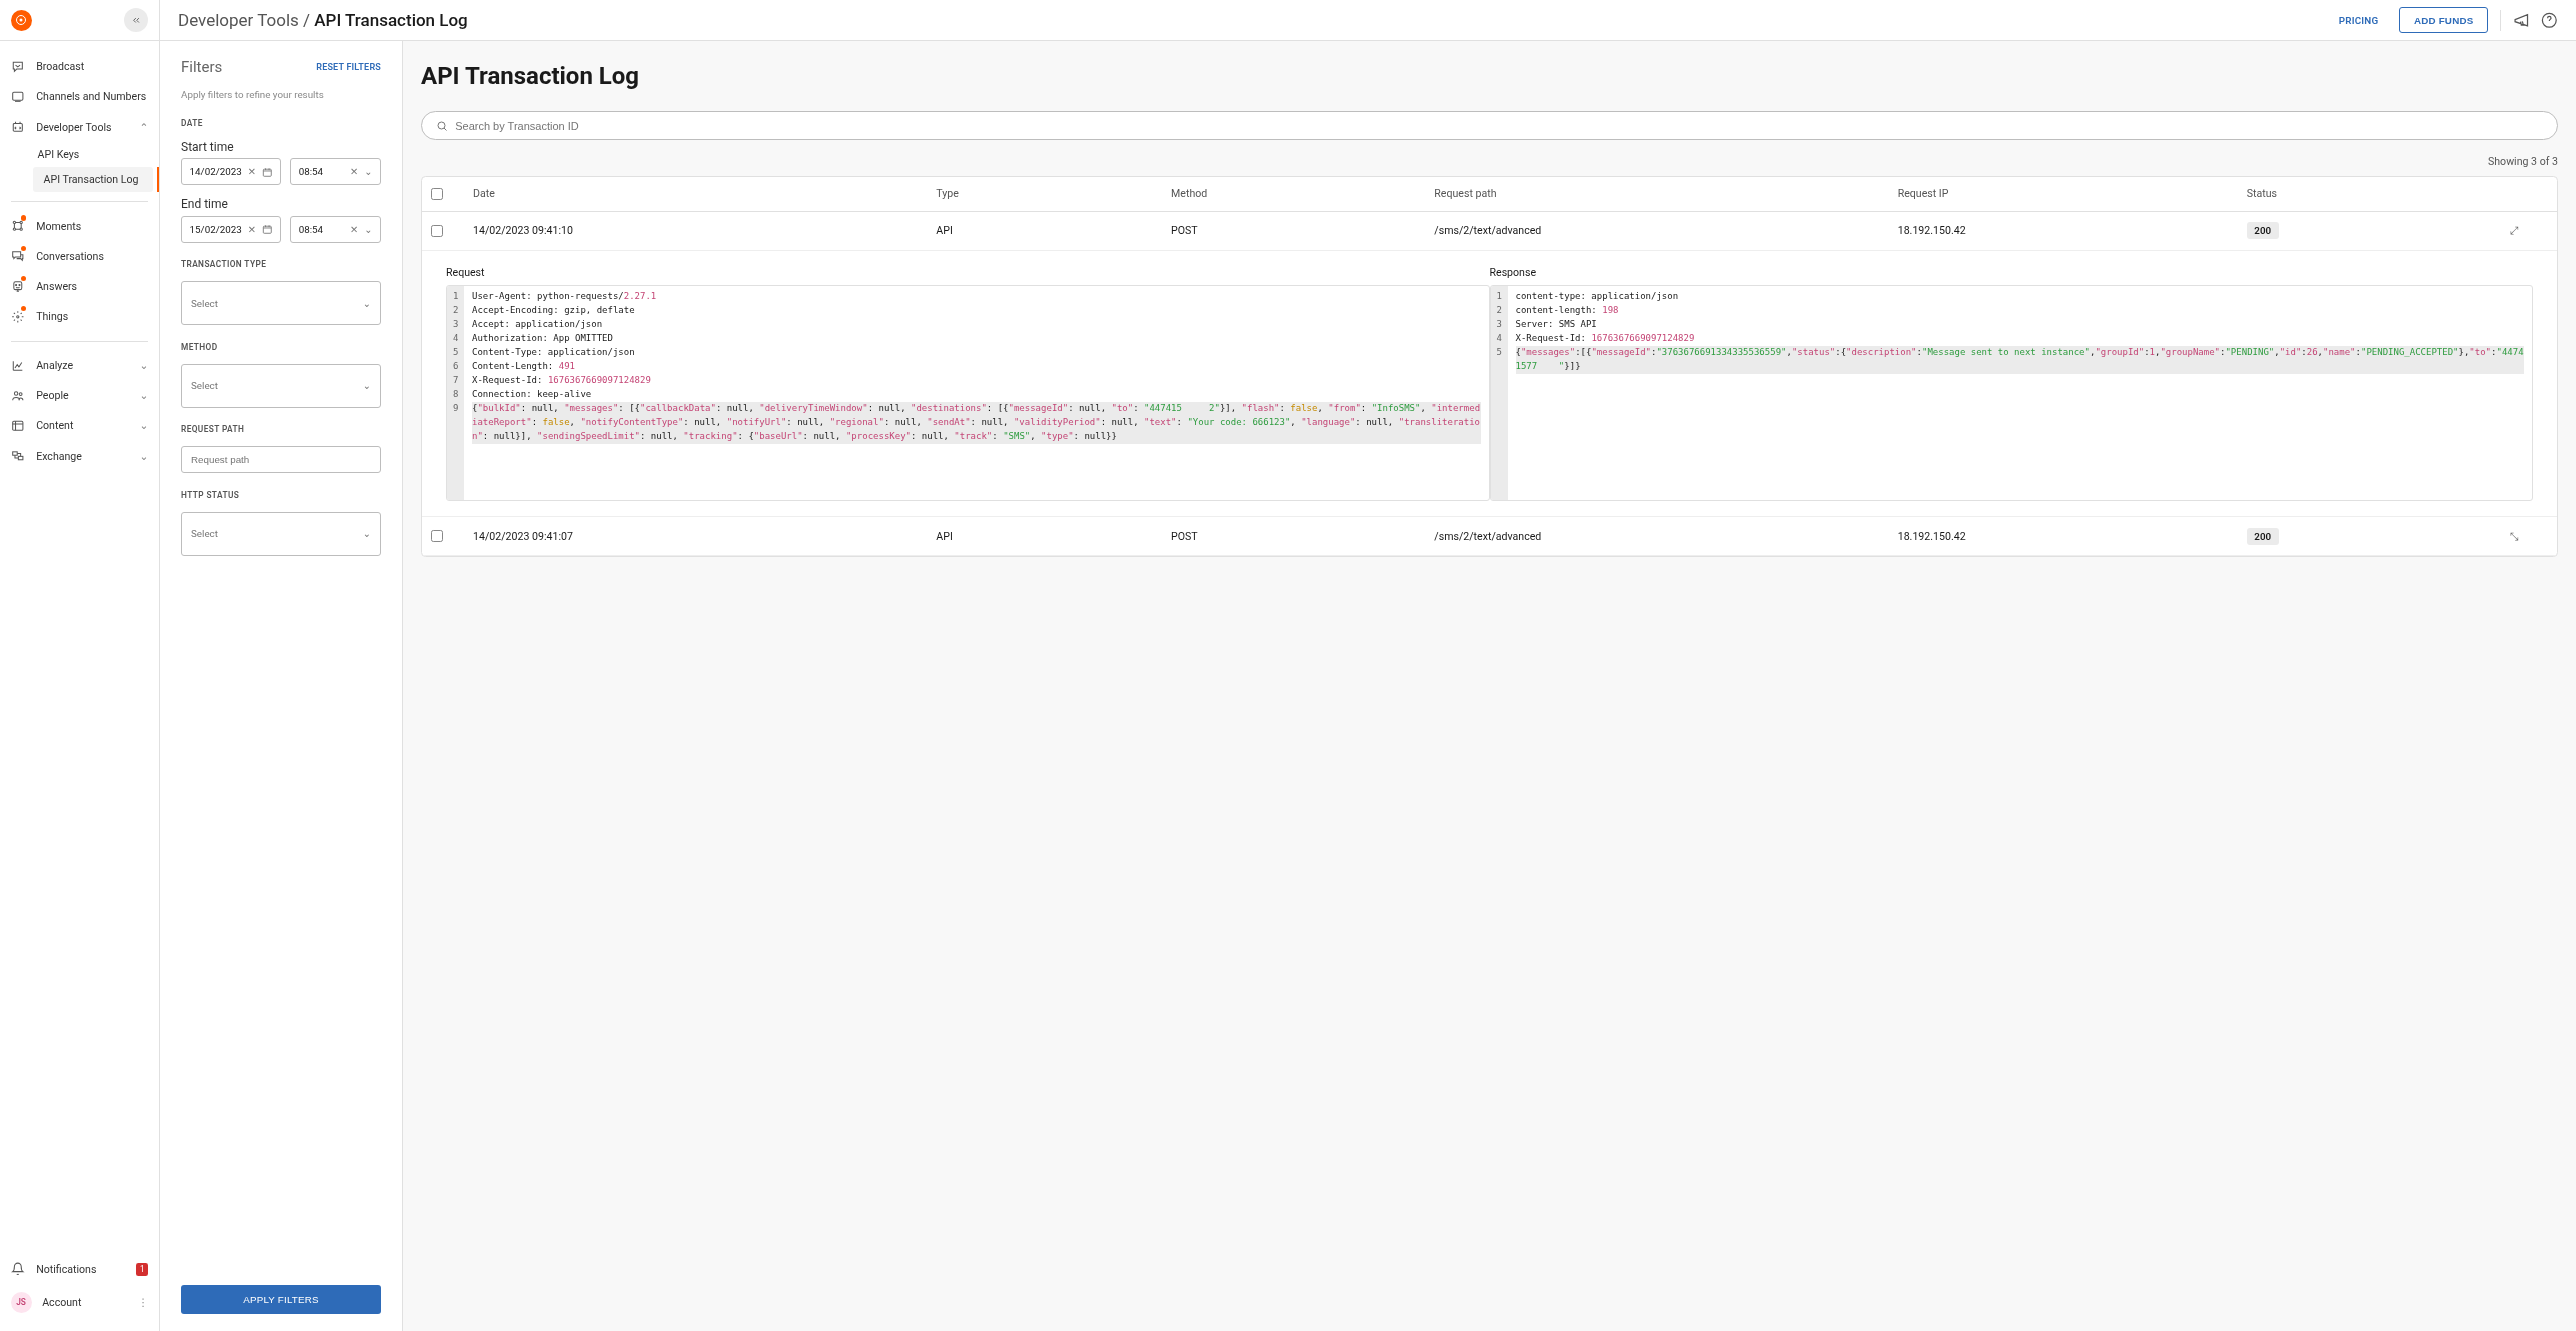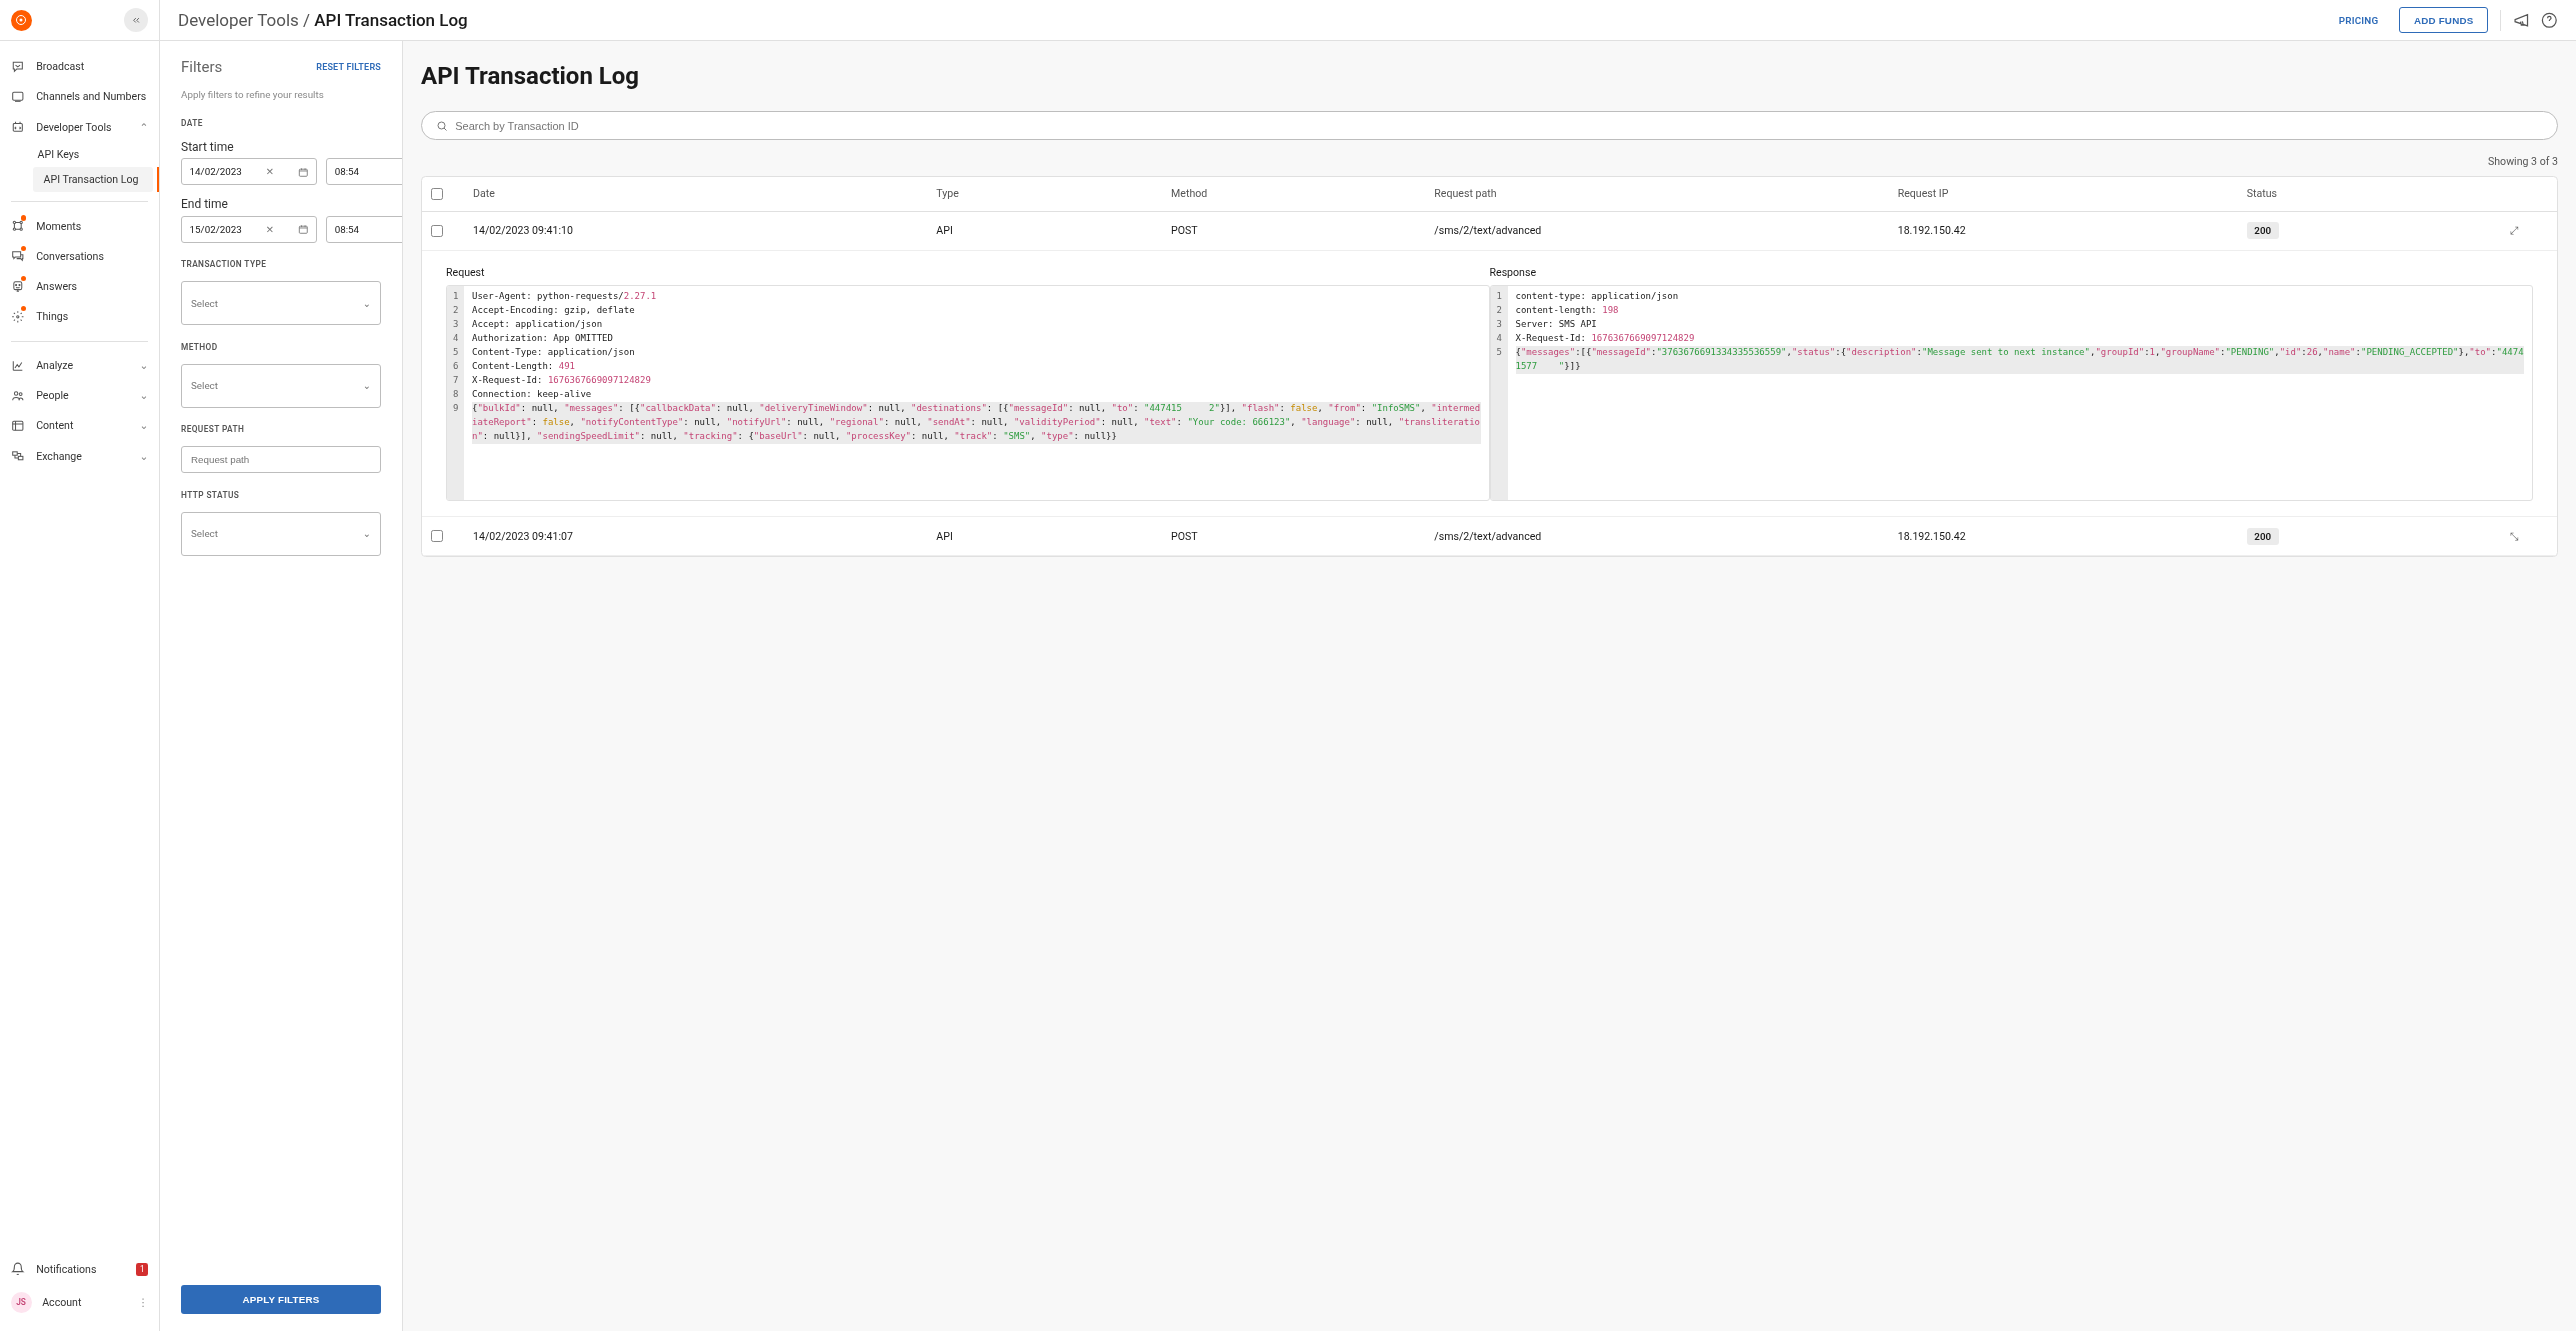--- a/index.html
+++ b/index.html
@@ -37,26 +37,26 @@
 
 .content { flex:1; display:flex; overflow:hidden; }
 .filters { width:243px; border-right:0.8px solid #e0e0e0; padding:16.6px 21px; overflow-y:auto; display:flex; flex-direction:column; gap:12px;}
 .filters-head { display:flex; align-items:center; justify-content:space-between;}
 .filters-title { font-size:15px; color:#666;}
 .reset-link { color:#2e6bb8; font-size:9px; font-weight:600; letter-spacing:0.2px; cursor:pointer;}
 .filters-sub { color:#8a8a8a; font-size:9.8px; line-height:1.4;}
 .filter-section-label { font-size:8.3px; font-weight:600; letter-spacing:0.4px; color:#555; margin-top:4.5px;}
 .filter-label { font-size:12px; color:#333; margin-bottom:4.5px; display:block;}
 .row { display:flex; gap:9px;}
-.input-like { border:0.8px solid #bdbdbd; border-radius:3px; height:27px; display:flex; align-items:center; padding:0 7.6px; font-size:9.8px; gap:24px; background:white;}
+.input-like { border:0.8px solid #bdbdbd; border-radius:3px; height:27px; display:flex; align-items:center; padding:0 7.6px; font-size:9.8px; gap:6px; background:white;}
 .input-like .x-icon { color:#777; cursor:pointer;}
 .input-like .cal-icon, .input-like .chev-icon { color:#777;}
 .select-like { border:0.8px solid #bdbdbd; border-radius:3px; height:44px; display:flex; align-items:center; justify-content:space-between; padding:0 9px; font-size:9.8px; color:#777; background:white; cursor:pointer;}
 .path-input { border:0.8px solid #bdbdbd; border-radius:3px; height:27px; padding:0 9px; font-size:9.8px; width:100%;}
-.apply-btn { background:#2e6bb8; color:white; border:none; height:29px; border-radius:3px; font-size:9.8px; font-weight:700; letter-spacing:0.2px; cursor:pointer; margin-top:auto;}
+.apply-btn { background:#2e6bb8; color:white; border:none; height:29px; border-radius:3px; font-size:9.8px; font-weight:400; letter-spacing:0.2px; cursor:pointer; margin-top:auto;}
 
 .log-area { flex:1; background:#f8f8f8; overflow-y:auto; padding:21px 18px;}
 .page-title { font-size:24px; font-weight:700; margin-bottom:21px;}
 .search-wrap { border:0.8px solid #bdbdbd; border-radius:16.6px; height:29px; background:white; display:flex; align-items:center; padding:0 13.6px; gap:7.6px; margin-bottom:15px;}
 .search-wrap input { border:none; outline:none; flex:1; font-size:11px; background:transparent;}
 .showing { text-align:right; color:#555; font-size:10.6px; margin-bottom:7.6px;}
 .tbl { border:0.8px solid #e0e0e0; border-radius:4.5px; background:white; overflow:hidden;}
 .tbl-head, .tbl-row { display:grid; grid-template-columns: 36px 1.6fr 0.8fr 0.9fr 1.6fr 1.2fr 0.9fr 38px; align-items:center; padding:10.6px 9px; gap:6px; font-size:10.6px;}
 .tbl-head { color:#555; border-bottom:0.8px solid #e0e0e0;}
 .tbl-row { border-bottom:0.8px solid #eee;}

